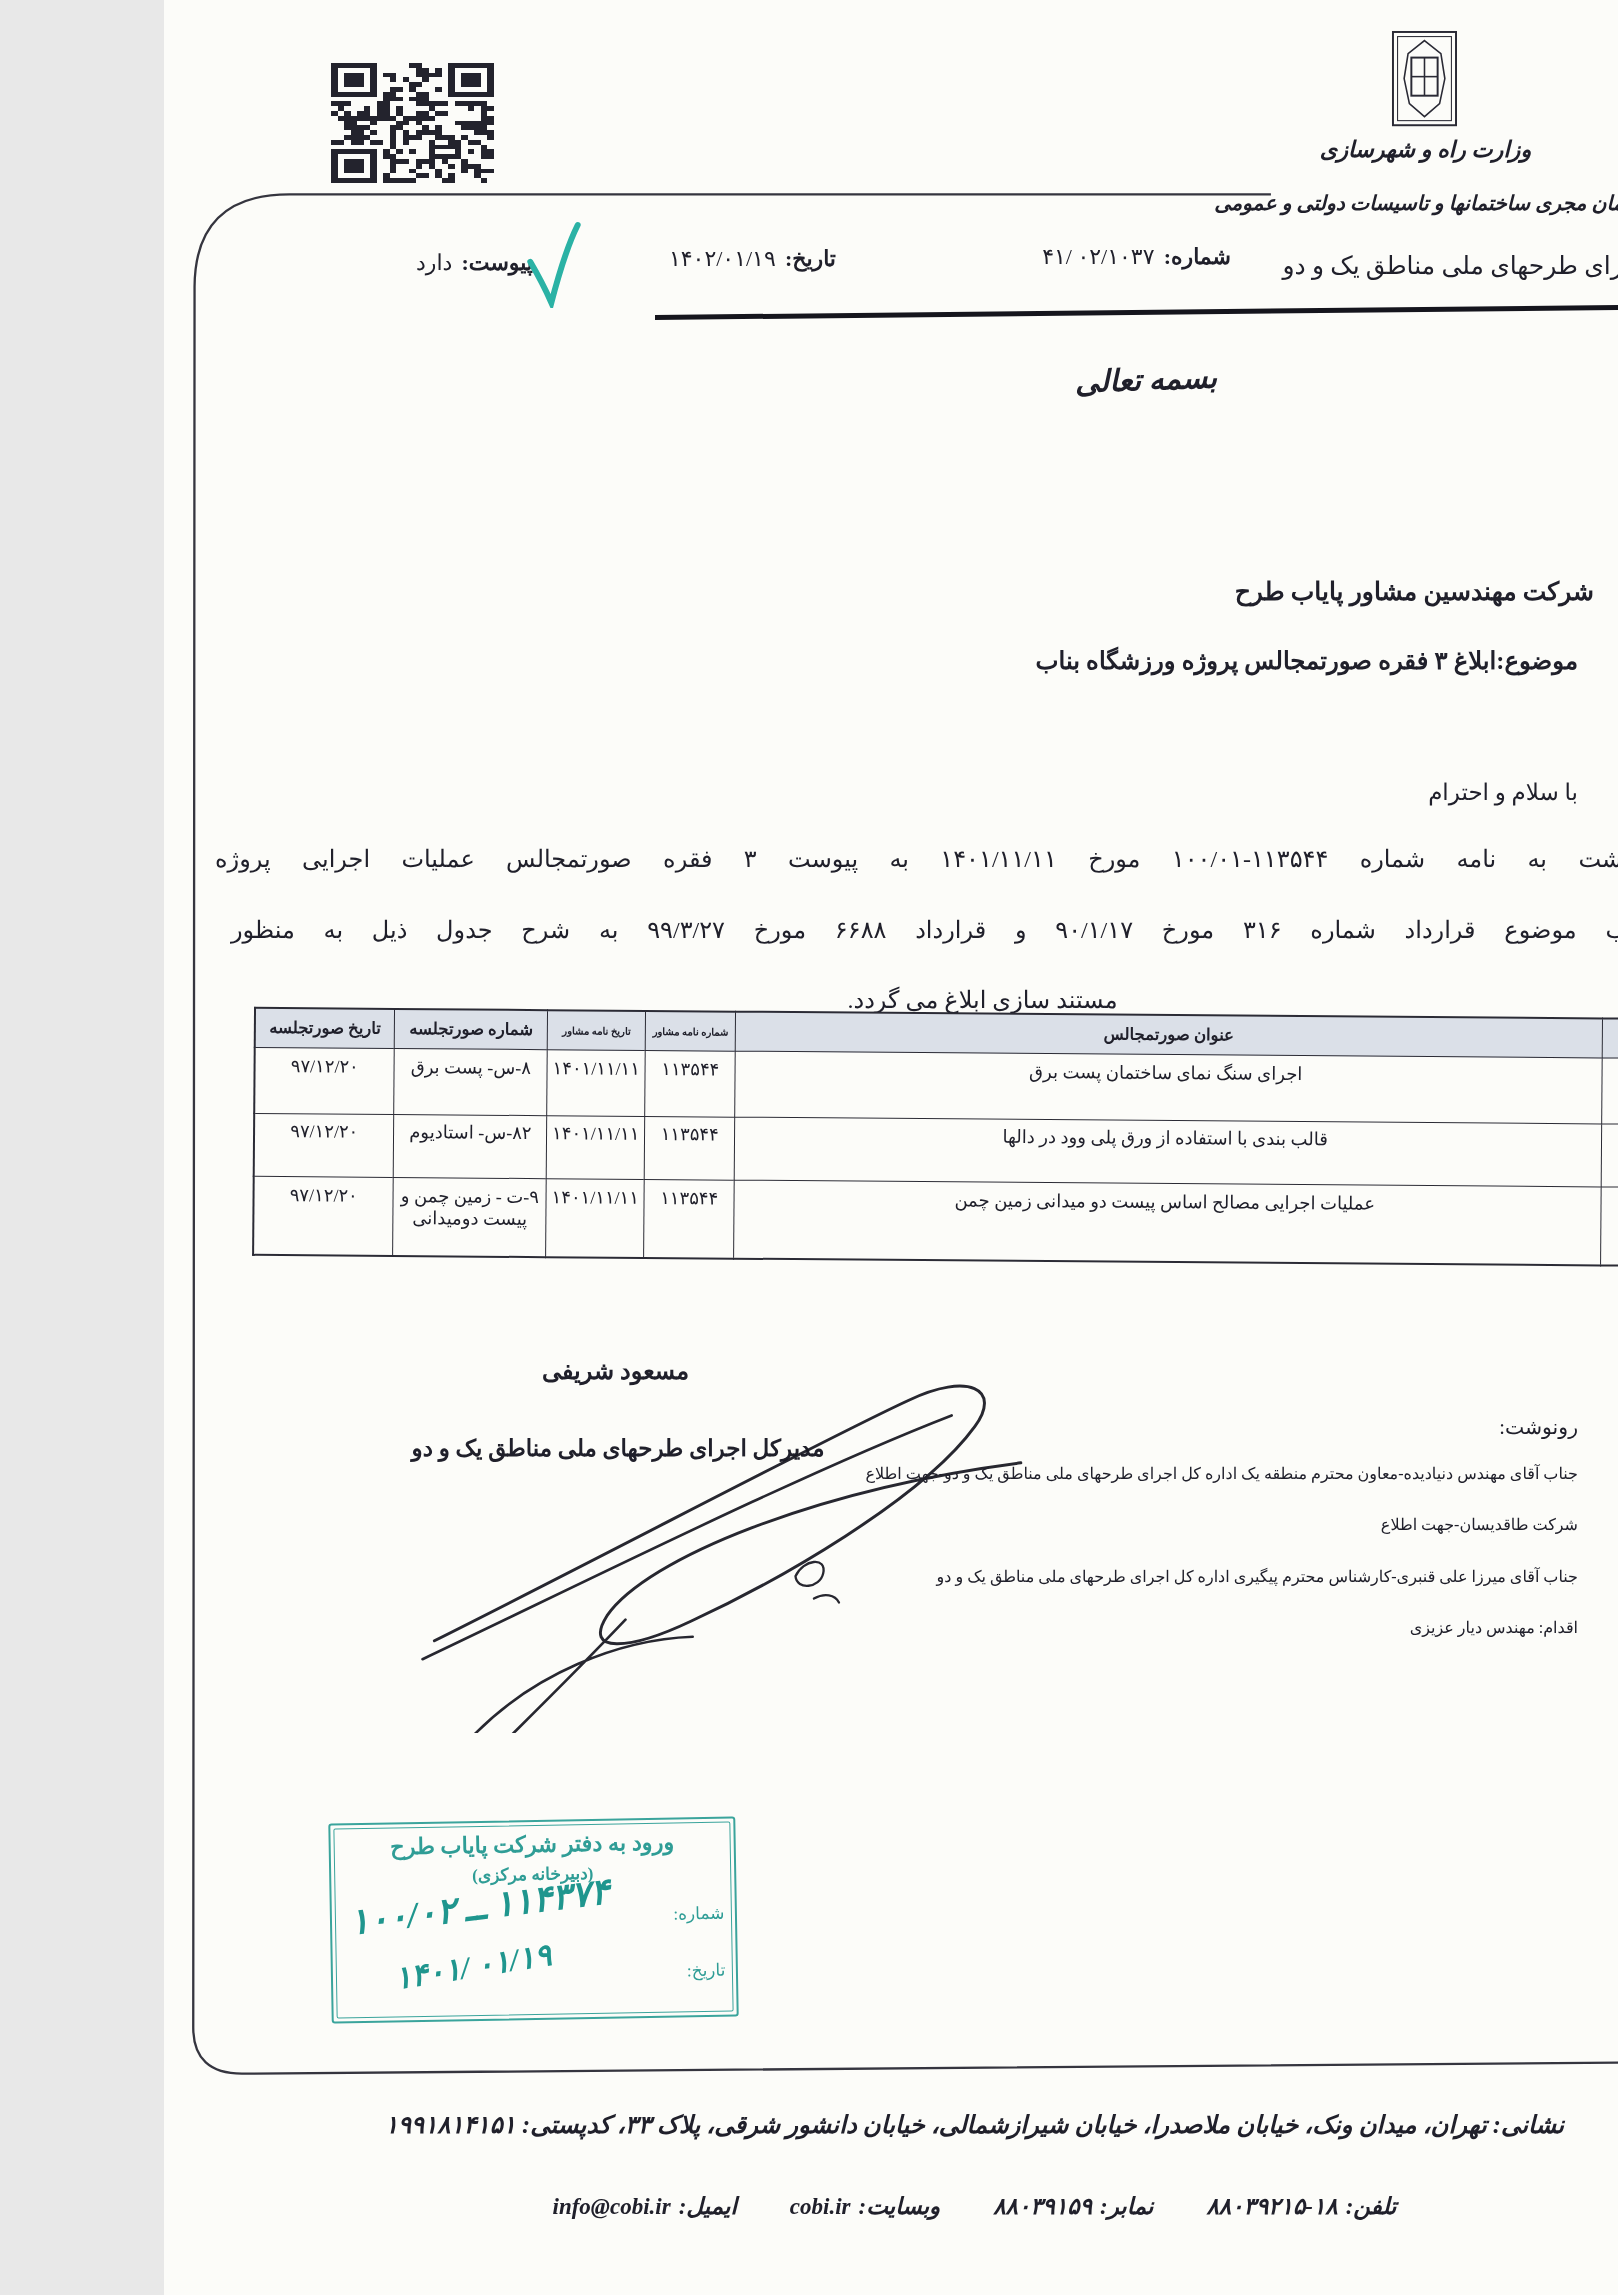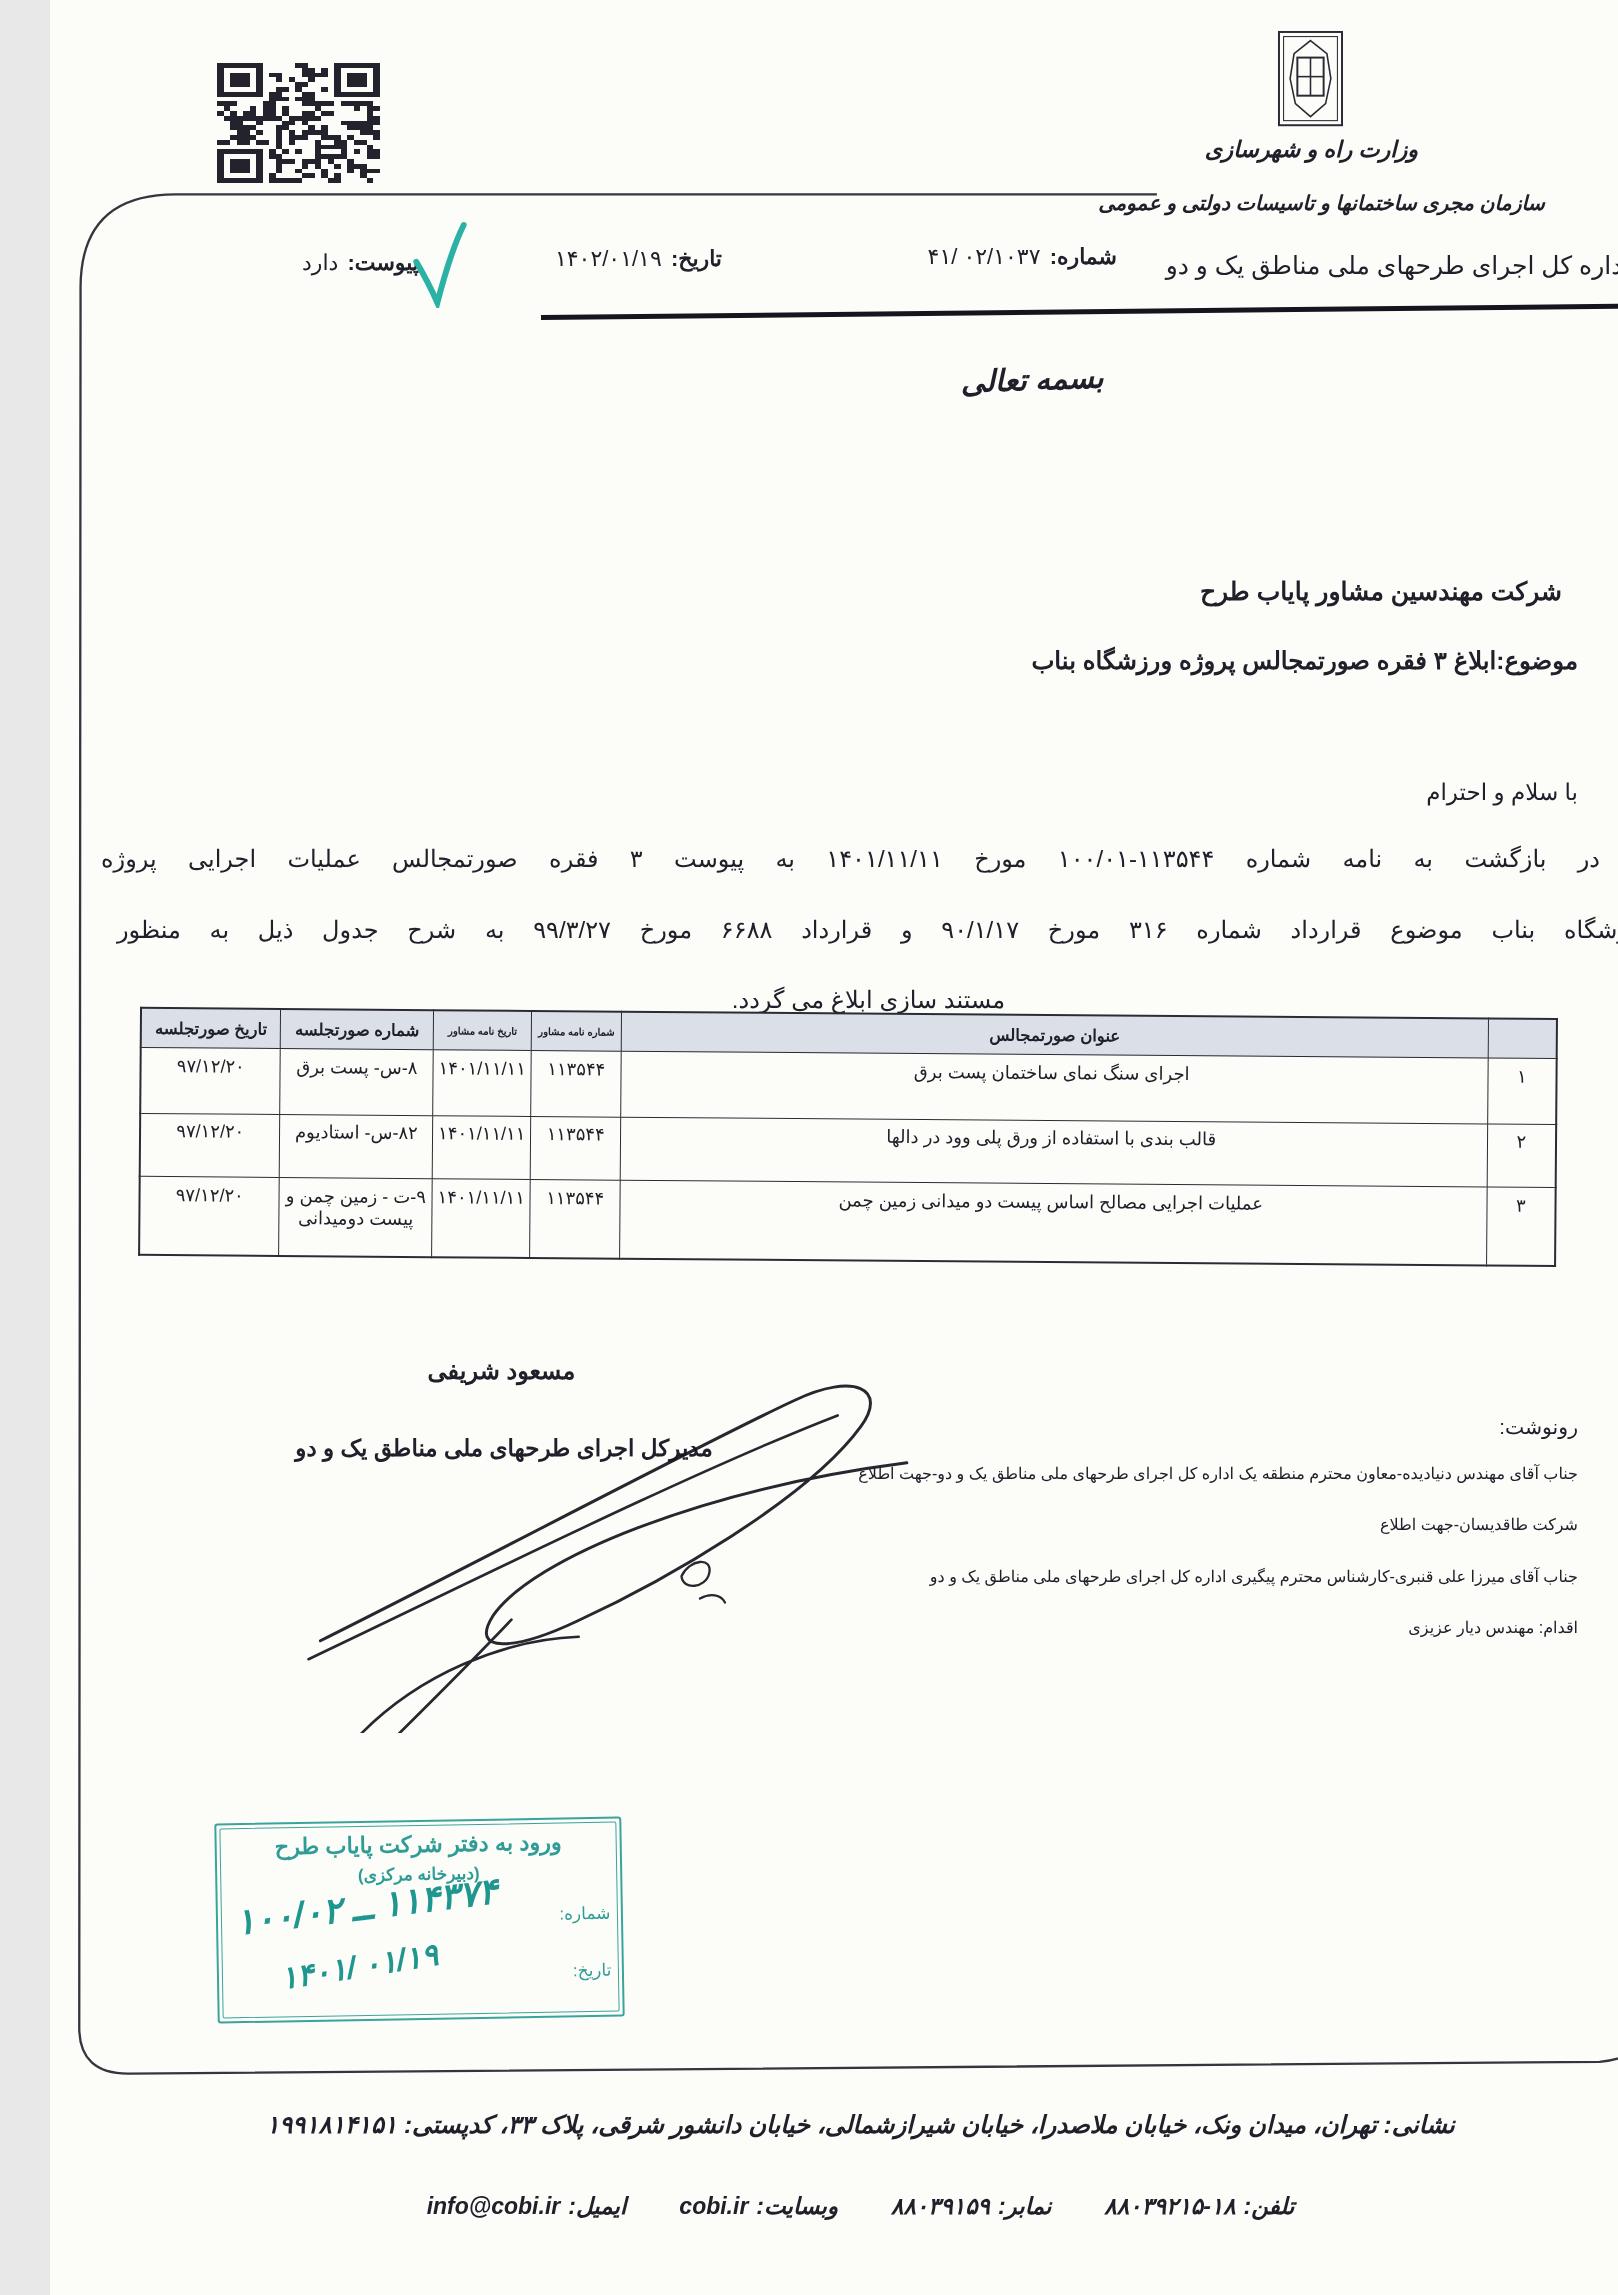--- a/index.html
+++ b/index.html
@@ -1,19 +1,19 @@
 <!DOCTYPE html>
 <html lang="fa" dir="rtl" style="font-size:10.5px"><head>
 <meta charset="utf-8">
 <style>
   html,body{margin:0;padding:0;background:#e8e8e8;}
   .page{
-    position:relative; width:1568px; height:2295px;
+    position:relative; width:1454px; height:2295px;
     background:#fcfcf9; overflow:hidden;
-    font-family:Liberation Sans, sans-serif;
+    font-family:Liberation Serif, serif;
     color:#20202b; direction:rtl;
   }
   .abs{position:absolute;}
   .nowrap{white-space:nowrap;}
   .ltrv{direction:ltr; unicode-bidi:bidi-override; display:inline-block;}
 
   
   .qr{left:167px; top:63px; width:163px; height:120px;}
   .qr svg{width:100%; height:100%;}
   .logo{left:1227px; top:30px; width:67px; height:98px;}
@@ -31,21 +31,21 @@
   .meta .lab{font-weight:bold;}
   .check{left:361px; top:221px; width:56px; height:87px;}
 
   .rule{left:491px; top:315px; width:1095px; height:4.6px; background:#15151d;
     transform:rotate(-0.6deg); transform-origin:left center;}
 
   .besmellah{left:837px; top:362px; width:290px; text-align:center;
     font-size:30px; font-weight:bold; font-style:italic; transform:rotate(-2deg);}
 
   
-  .recipient{right:56px; top:577px; font-size:25px; font-weight:bold;}
+  .recipient{right:24px; top:577px; font-size:25px; font-weight:bold;}
   .subject{right:40px; top:646px; font-size:24.4px; font-weight:bold;}
   .salutation{right:40px; top:779px; font-size:23px;}
   .bline{left:51px; width:1535px; font-size:24px; direction:rtl;}
   .bline.j{text-align:justify; text-align-last:justify;}
   .b1{top:845px; padding-right:36px; width:1499px;}
   .b2{top:916px;margin-left:16px;}
   .b3{top:986px; text-align:center;}
 
   
   .tblwrap{left:90px; top:1018px; width:1418px;

